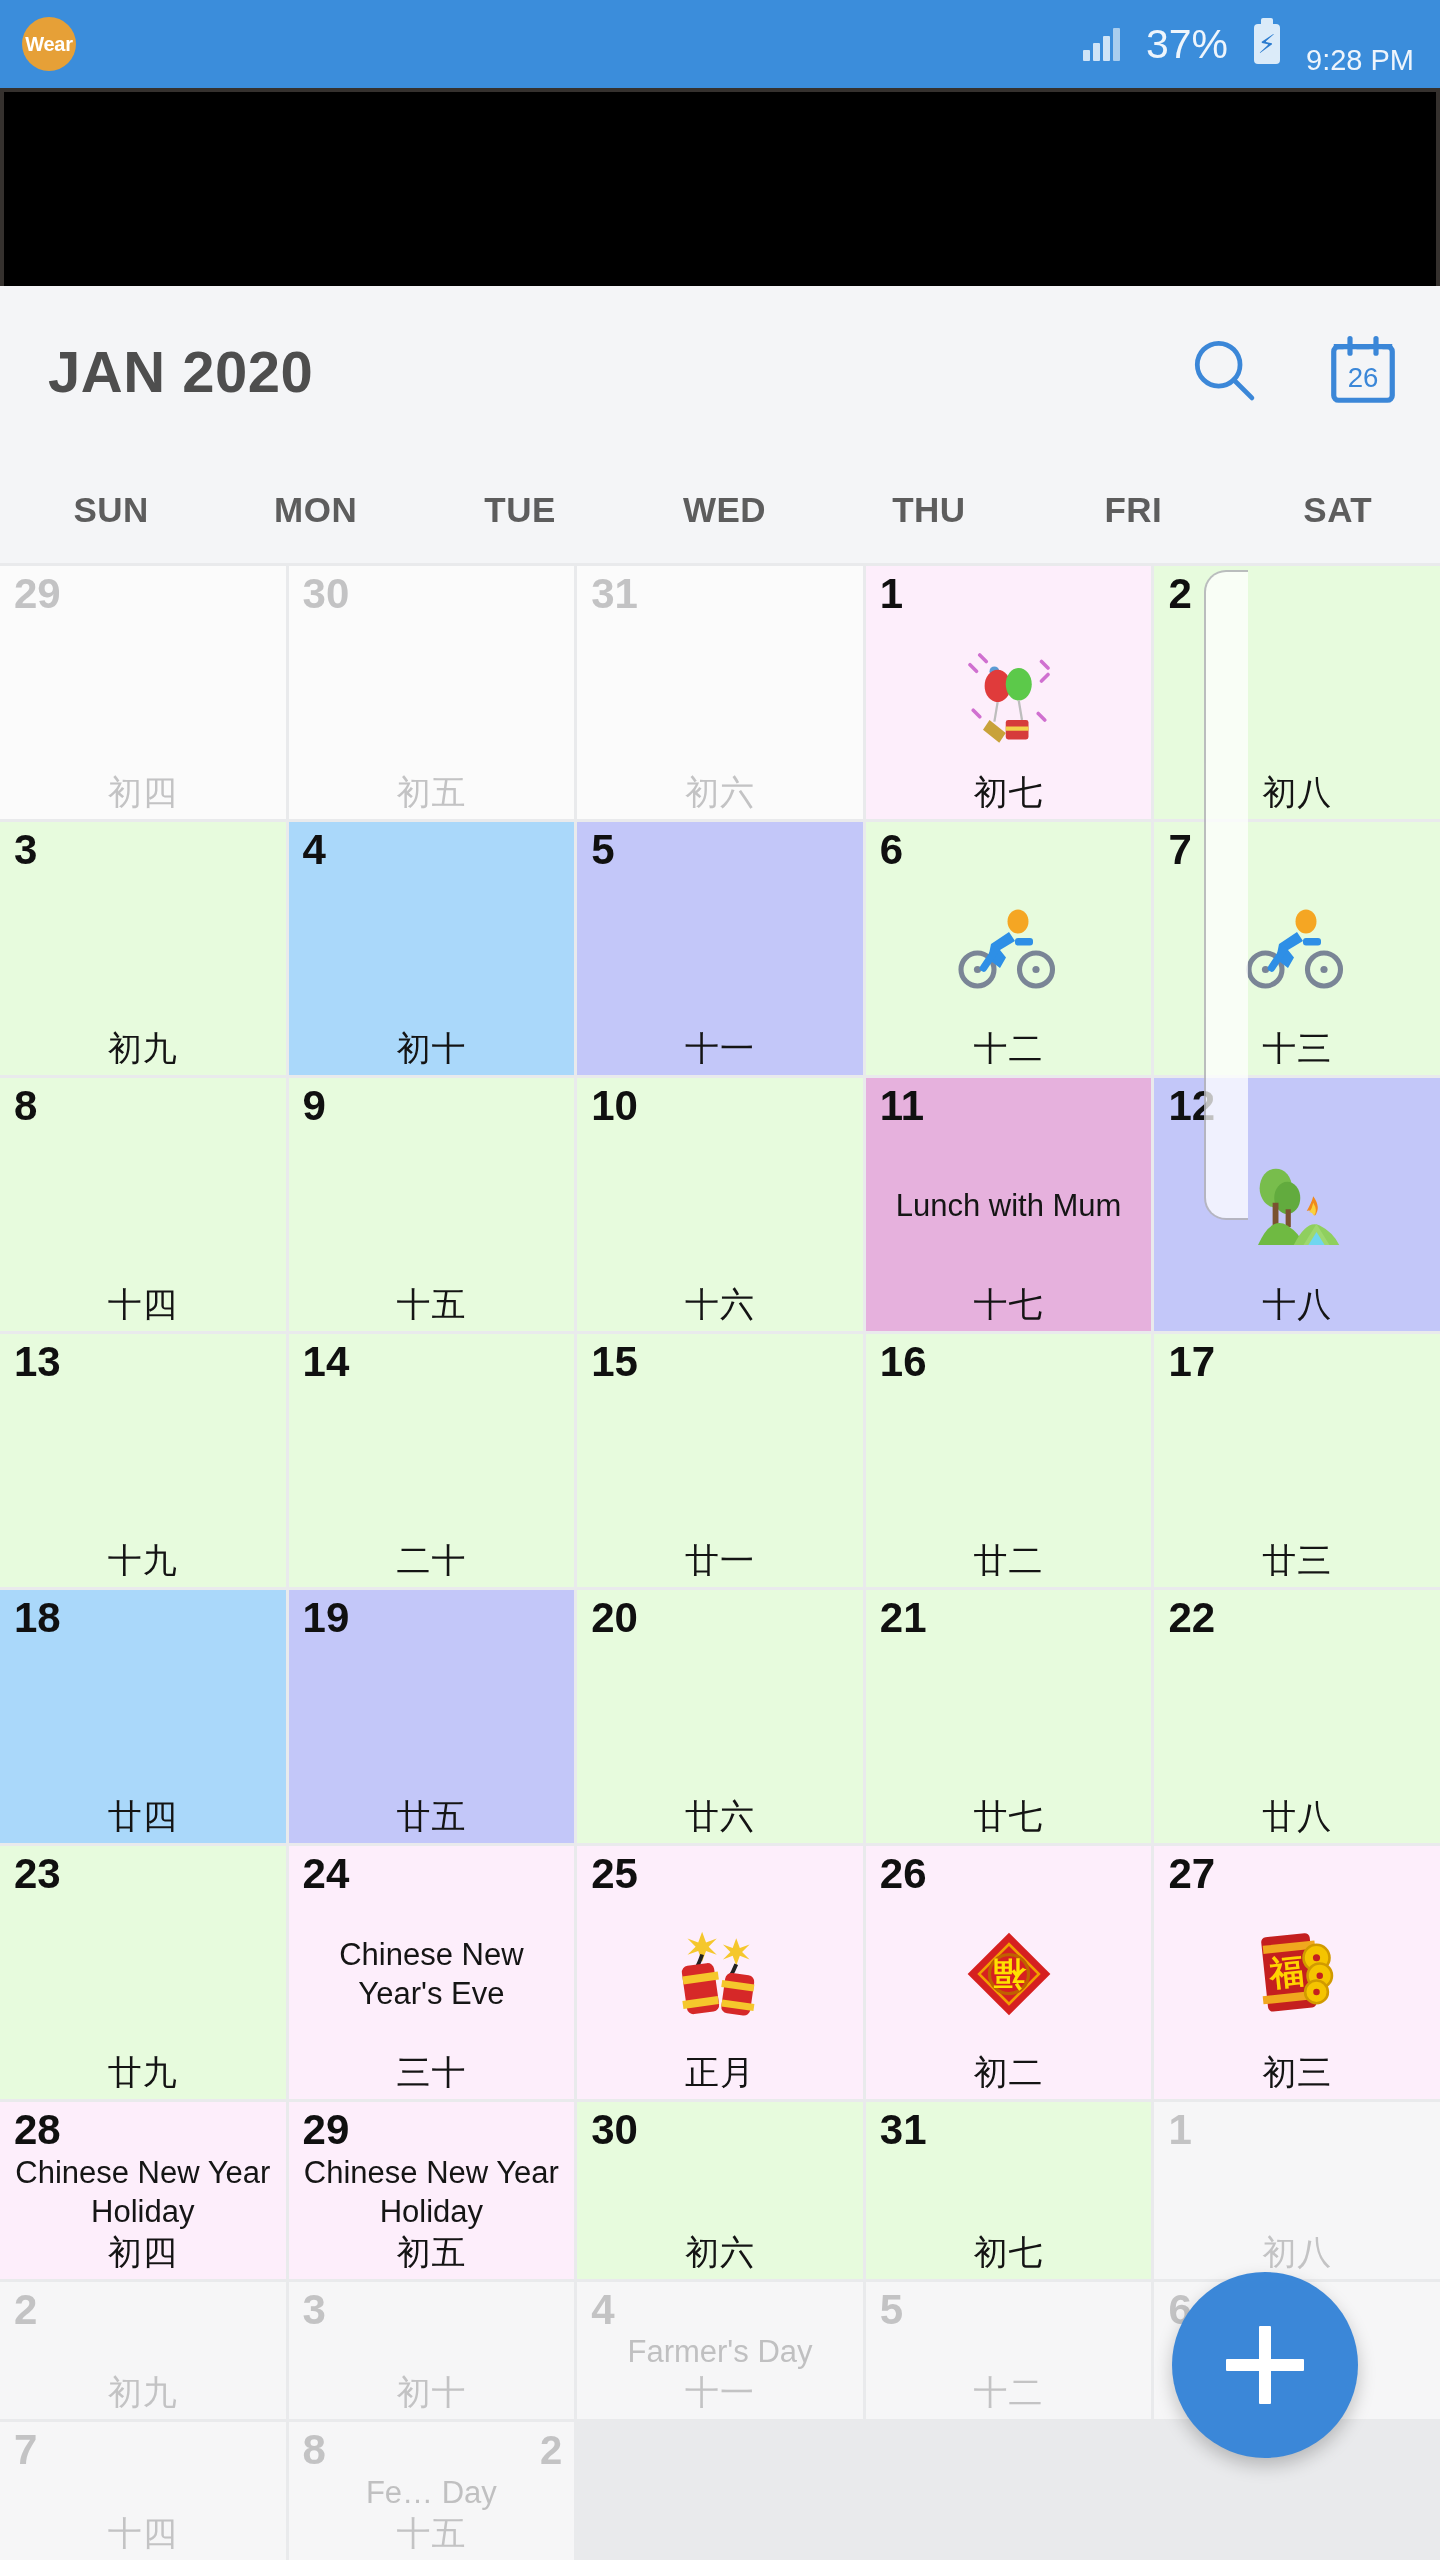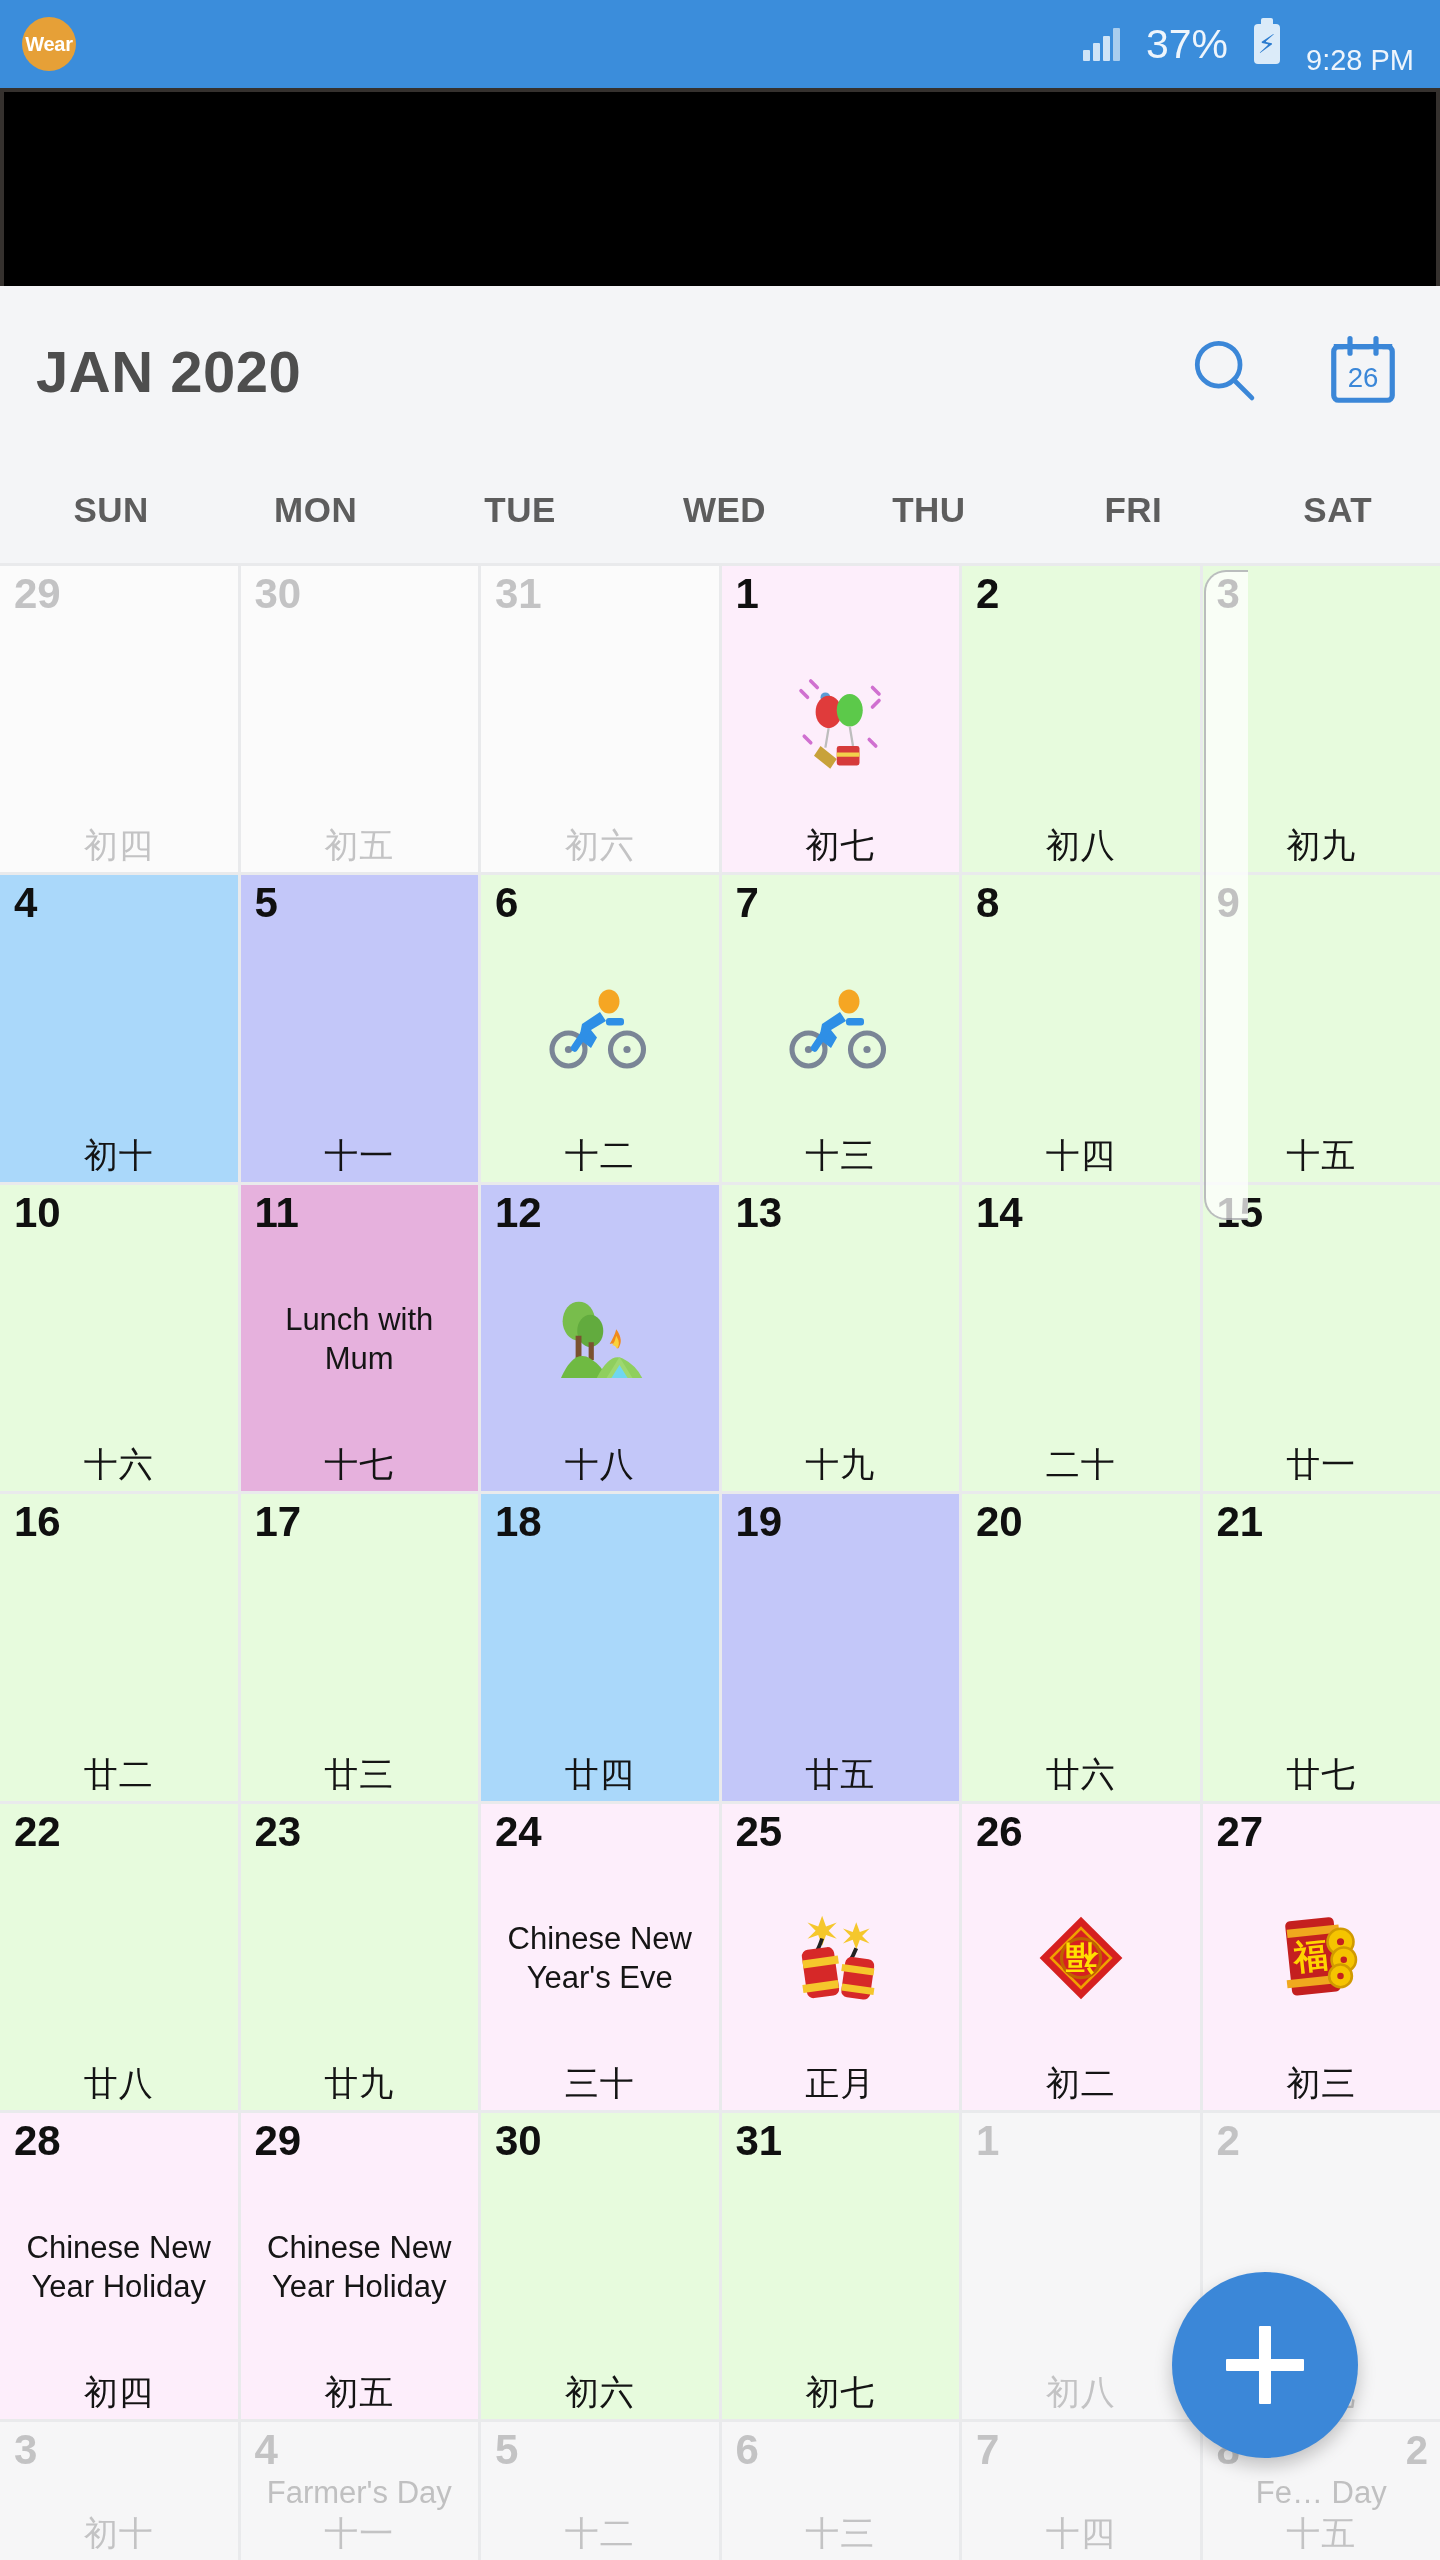--- a/index.html
+++ b/index.html
@@ -121,20 +121,21 @@
     background: #f4f5f7;
     display: flex;
     align-items: center;
     padding: 0 34px 0 36px;
   }
   .month-title {
     font-size: 58px;
     font-weight: bold;
     color: #4e4e4e;
     letter-spacing: 0.5px;
+    margin-left: 12px;
   }
   .toolbar-actions {
     margin-left: auto;
     display: flex;
     align-items: center;
     gap: 52px;
   }
   .icon-btn {
     width: 86px; height: 86px;
     display: flex;
@@ -164,21 +165,21 @@
     letter-spacing: 0.5px;
   }
 
   
   .grid {
     position: absolute;
     top: 563px; left: 0;
     width: 1440px;
     height: 1997px;
     display: grid;
-    grid-template-columns: repeat(6, 1fr);
+    grid-template-columns: repeat(5, 1fr);
     grid-template-rows: repeat(6, 1fr);
     background: #e9eaec;
     gap: 3px 3px;
     padding-top: 3px;
   }
 
   .cell {
     position: relative;
     background: #ffffff;
     overflow: hidden;

